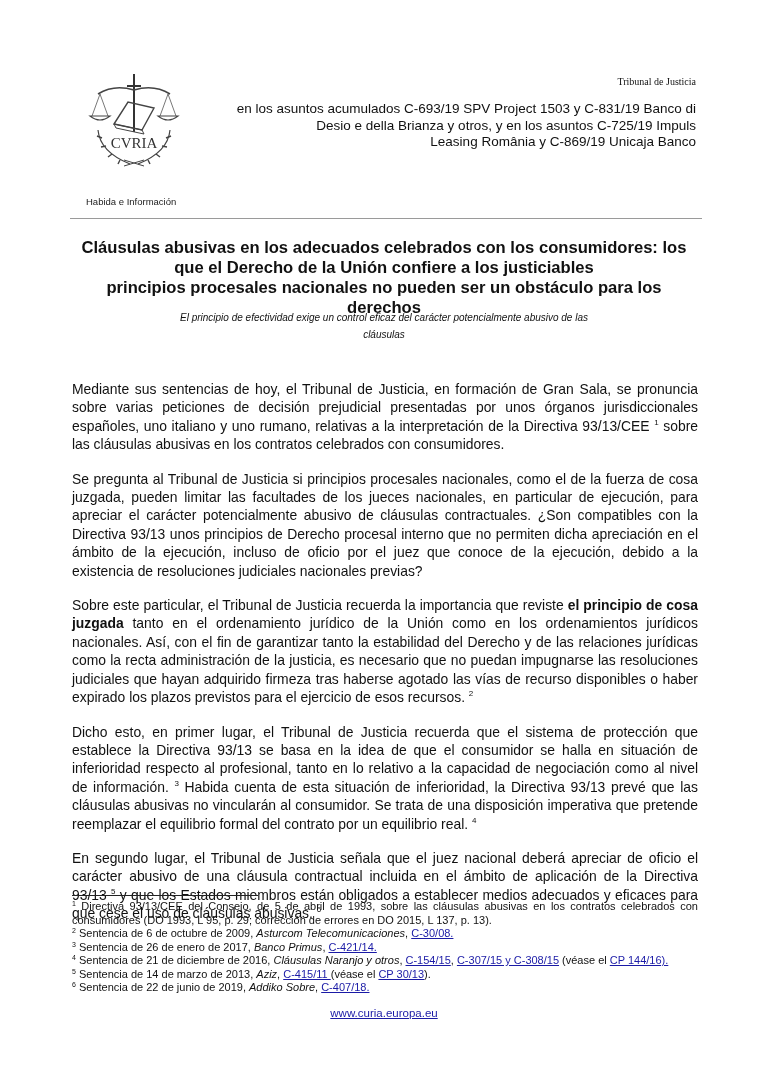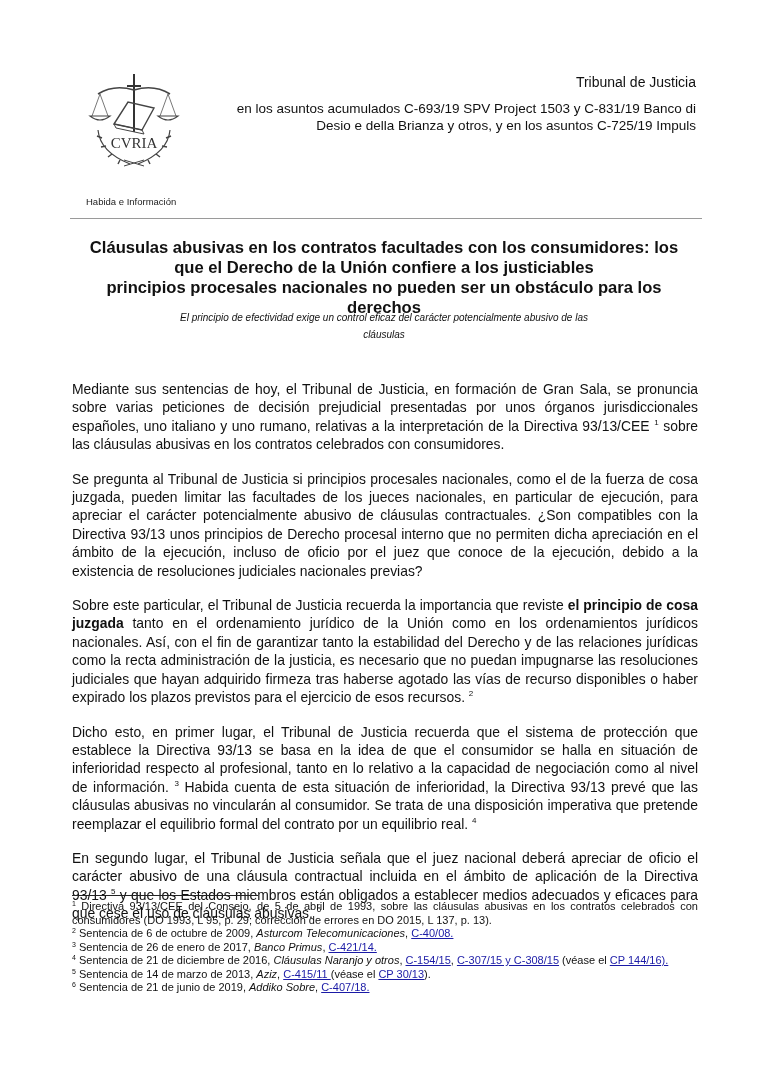--- a/index.html
+++ b/index.html
@@ -6,21 +6,21 @@
   body {
     width: 768px; height: 1086px; position: relative; overflow: hidden;
     font-family: "Liberation Sans", sans-serif; color: #111111;
   }
   .page { position: absolute; left: 0; top: 0; width: 768px; height: 1086px; }
 
   
   .logo { position: absolute; left: 84px; top: 72px; width: 100px; height: 100px; }
   .dept { position: absolute; left: 86px; top: 196px; font-size: 9.5px; color: #222; }
   .hdr-right { position: absolute; right: 72px; top: 72px; text-align: right; }
-  .hdr-court { font-size: 14px; line-height: 20px; }
+  .hdr-court { font-size: 10px; line-height: 20px; font-family: Liberation Serif, serif; }
   .hdr-cp { font-size: 15px; font-weight: bold; line-height: 20px; }
   .hdr-date { font-size: 14.5px; line-height: 20px; }
   .hdr-cases { margin-top: 9px; font-size: 13.5px; line-height: 16.5px; }
   .hdr-rule { position: absolute; left: 70px; right: 66px; top: 218px; height: 0; border-top: 1.5px solid #9a9a9a; }
 
   
   .title { position: absolute; left: 80px; width: 608px; top: 238px; text-align: center;
            font-weight: bold; font-size: 16.6px; line-height: 20px; }
   .subtitle { position: absolute; left: 80px; width: 608px; top: 309px; text-align: center;
               font-style: italic; font-size: 10px; line-height: 17px; }
@@ -70,26 +70,27 @@
     <line x1="40" y1="94" x2="60" y2="88" stroke="#444" stroke-width="1"></line>
     <line x1="60" y1="94" x2="40" y2="88" stroke="#444" stroke-width="1"></line>
   </svg>
   <div class="dept">Habida e Información</div>
 
   <div class="hdr-right">
     <div class="hdr-court">Tribunal de Justicia</div>
     <div class="hdr-cases">
       <div>en los asuntos acumulados C-693/19 SPV Project 1503 y C-831/19 Banco di</div>
       <div>Desio e della Brianza y otros, y en los asuntos C-725/19 Impuls</div>
+      <div>Leasing România y C-869/19 Unicaja Banco</div>
     </div>
   </div>
   <div class="hdr-rule"></div>
 
   <div class="title">
-    <div>Cláusulas abusivas en los contratos facultades con los consumidores: los</div>
+    <div>Cláusulas abusivas en los adecuados celebrados con los consumidores: los</div>
     <div>que el Derecho de la Unión confiere a los justiciables</div>
     <div>principios procesales nacionales no pueden ser un obstáculo para los derechos</div>
   </div>
   <div class="subtitle">
     <div>El principio de efectividad exige un control eficaz del carácter potencialmente abusivo de las</div>
     <div>cláusulas</div>
   </div>
 
   <div class="body">
     <p><span>Mediante sus sentencias de hoy, el Tribunal de Justicia, en formación de Gran Sala, se pronuncia sobre varias peticiones de decisión prejudicial presentadas por unos órganos jurisdiccionales españoles, uno italiano y uno rumano, relativas a la interpretación de la Directiva 93/13/CEE</span>&nbsp;<sup>1</sup><span> sobre las cláusulas abusivas en los contratos celebrados con consumidores.</span></p>
@@ -100,24 +101,27 @@
 
     <p><span>Dicho esto, en primer lugar, el Tribunal de Justicia recuerda que el sistema de protección que establece la Directiva 93/13 se basa en la idea de que el consumidor se halla en situación de inferioridad respecto al profesional, tanto en lo relativo a la capacidad de negociación como al nivel de información.</span>&nbsp;<sup>3</sup><span> Habida cuenta de esta situación de inferioridad, la Directiva 93/13 prevé que las cláusulas abusivas no vincularán al consumidor. Se trata de una disposición imperativa que pretende reemplazar el equilibrio formal del contrato por un equilibrio real.</span>&nbsp;<sup>4</sup></p>
 
     <p><span>En segundo lugar, el Tribunal de Justicia señala que el juez nacional deberá apreciar de oficio el carácter abusivo de una cláusula contractual incluida en el ámbito de aplicación de la Directiva 93/13</span>&nbsp;<sup>5</sup><span> y que los Estados miembros están obligados a establecer medios adecuados y eficaces para que cese el uso de cláusulas abusivas.</span>&nbsp;<sup>6</sup></p>
   </div>
 
   <div class="fn-rule"></div>
   <div class="footnotes">
     <p class="fn"><sup>1</sup><span> Directiva 93/13/CEE del Consejo, de 5 de abril de 1993, sobre las cláusulas abusivas en los contratos celebrados con consumidores (DO 1993, L 95, p. 29; corrección de errores en DO 2015, L 137, p. 13).</span></p>
 
-    <p class="fn"><sup>2</sup><span> Sentencia de 6 de octubre de 2009, </span><i>Asturcom Telecomunicaciones</i><span>, </span><a class="link">C-40/08.</a></p>
+    <p class="fn"><sup>2</sup><span> Sentencia de 6 de octubre de 2009, </span><i>Asturcom Telecomunicaciones</i><span>, </span><a class="link">C-30/08.</a></p>
 
     <p class="fn"><sup>3</sup><span> Sentencia de 26 de enero de 2017, </span><i>Banco Primus</i><span>, </span><a class="link">C-421/14.</a></p>
 
     <p class="fn"><sup>4</sup><span> Sentencia de 21 de diciembre de 2016, </span><i>Cláusulas Naranjo y otros</i><span>, </span><a class="link">C-154/15</a><span>, </span><a class="link">C-307/15 y C-308/15</a><span> (véase el </span><a class="link">CP 144/16).</a></p>
 
     <p class="fn"><sup>5</sup><span> Sentencia de 14 de marzo de 2013, </span><i>Aziz</i><span>, </span><a class="link">C-415/11 </a><span>(véase el </span><a class="link">CP 30/13</a><span>).</span></p>
 
-    <p class="fn"><sup>6</sup><span> Sentencia de 21 de junio de 2019, </span><i>Addiko Sobre</i><span>, </span><a class="link">C-407/18.</a></p>
+    <p class="fn"><sup>6</sup><span> Sentencia de 22 de junio de 2019, </span><i>Addiko Sobre</i><span>, </span><a class="link">C-407/18.</a></p>
   </div>
 
+  <div class="site">
+    <a class="link">www.curia.europa.eu</a>
+  </div>
 </div>
 
 </body></html>

